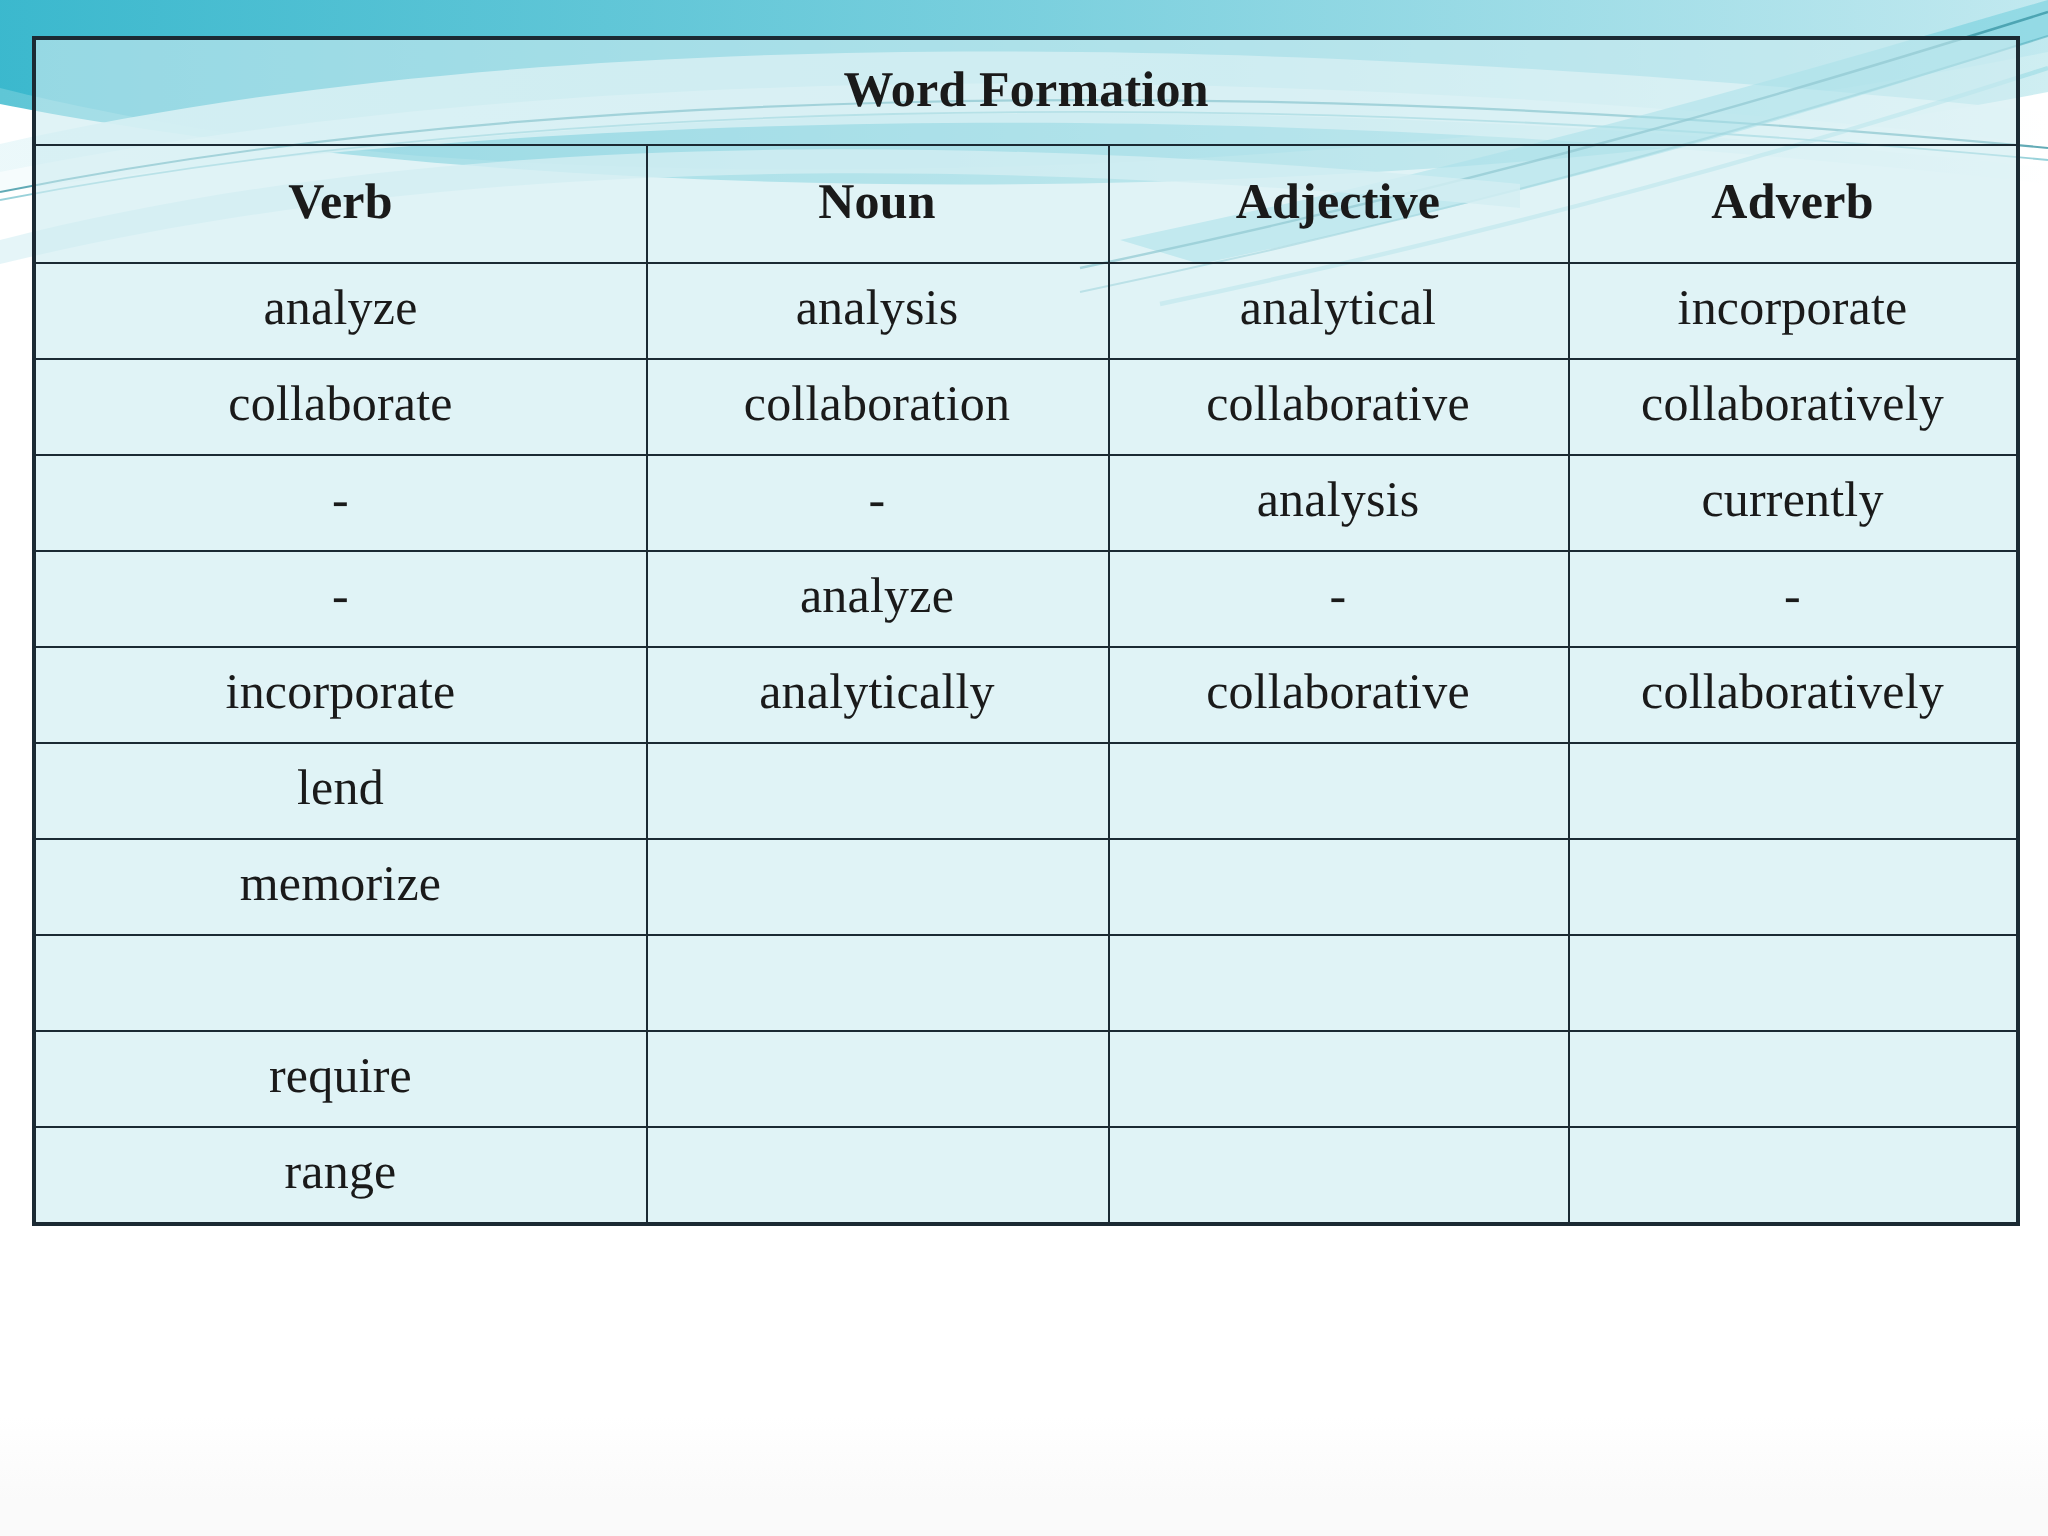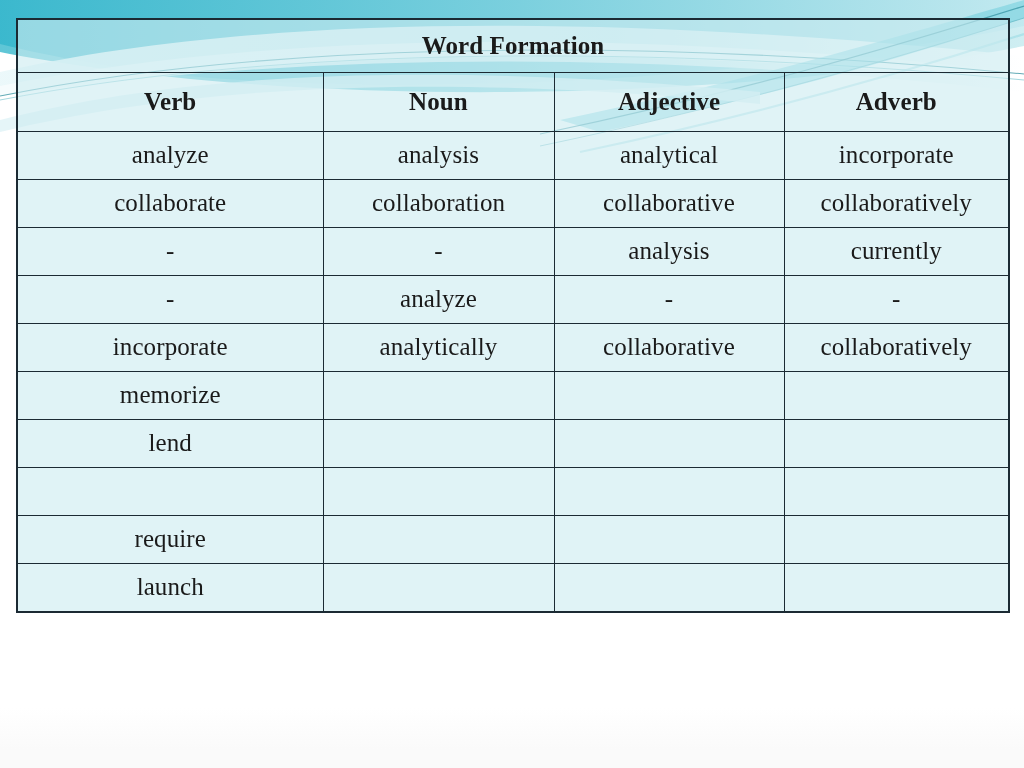--- a/index.html
+++ b/index.html
@@ -175,43 +175,43 @@
         <td class="data-cell red">-</td>
         <td class="data-cell red">-</td>
       </tr>
       <tr>
         <td class="data-cell black">incorporate</td>
         <td class="data-cell red">analytically</td>
         <td class="data-cell red">collaborative</td>
         <td class="data-cell red">collaboratively</td>
       </tr>
       <tr>
+        <td class="data-cell black">lend</td>
+        <td class="data-cell black"></td>
+        <td class="data-cell black"></td>
+        <td class="data-cell black"></td>
+      </tr>
+      <tr>
         <td class="data-cell black">memorize</td>
         <td class="data-cell black"></td>
         <td class="data-cell black"></td>
         <td class="data-cell black"></td>
       </tr>
       <tr>
-        <td class="data-cell black">lend</td>
-        <td class="data-cell black"></td>
-        <td class="data-cell black"></td>
-        <td class="data-cell black"></td>
-      </tr>
-      <tr>
         <td class="data-cell black"></td>
         <td class="data-cell black"></td>
         <td class="data-cell black"></td>
         <td class="data-cell black"></td>
       </tr>
       <tr>
         <td class="data-cell black">require</td>
         <td class="data-cell black"></td>
         <td class="data-cell black"></td>
         <td class="data-cell black"></td>
       </tr>
       <tr>
-        <td class="data-cell black">launch</td>
+        <td class="data-cell black">range</td>
         <td class="data-cell black"></td>
         <td class="data-cell black"></td>
         <td class="data-cell black"></td>
       </tr>
     </tbody>
 </table>
 
 </body></html>

